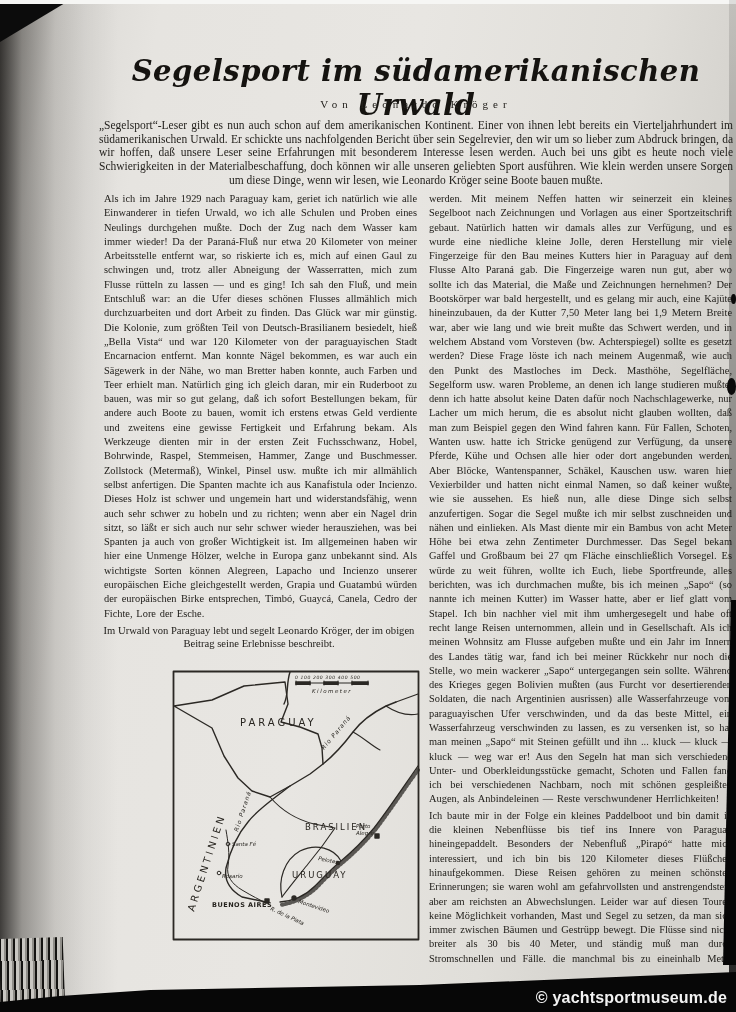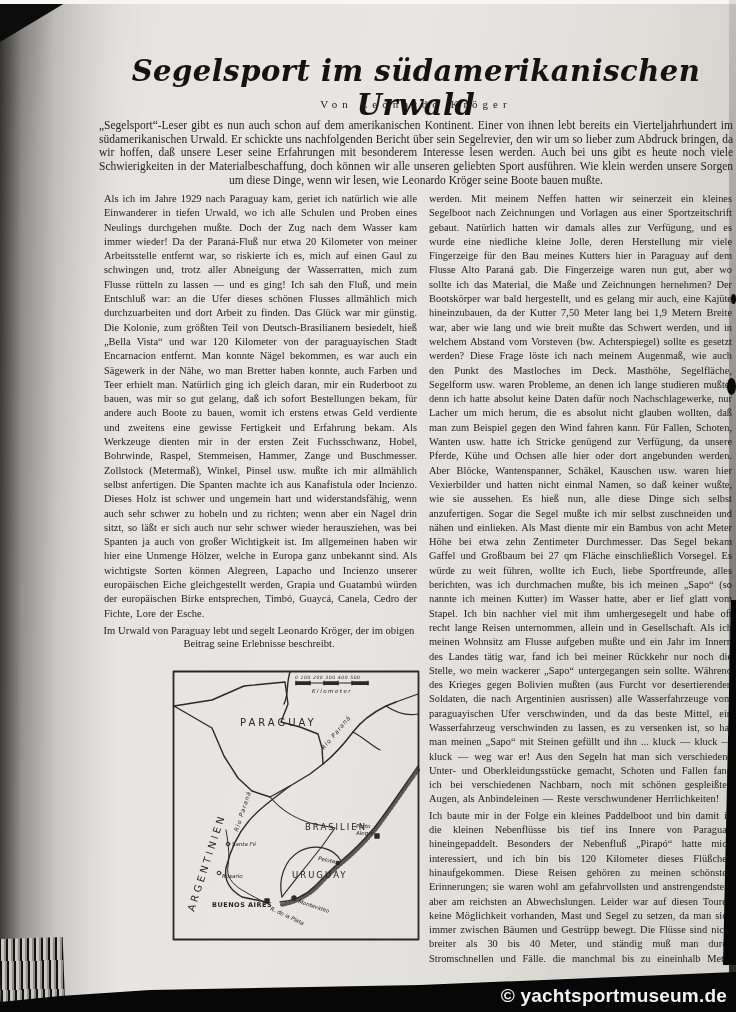--- a/index.html
+++ b/index.html
@@ -20,21 +20,21 @@
   #gutter{position:absolute;left:0;top:0;width:120px;height:1012px;z-index:4;pointer-events:none;
     background:linear-gradient(90deg,rgba(15,13,11,.78) 0px,rgba(40,37,33,.42) 22px,rgba(60,57,52,.18) 55px,rgba(0,0,0,.05) 85px,rgba(0,0,0,0) 118px);}
   
   #page-edges{position:absolute;left:0;top:938px;width:64px;height:74px;z-index:5;
     background:repeating-linear-gradient(90deg,#141311 0 2px,#c9c7c2 2px 5px,#8f8d88 5px 7px);
     transform:rotate(-2deg);}
   
   #bottom-bar{position:absolute;left:0;top:952px;width:736px;height:60px;background:#070707;z-index:7;
     clip-path:polygon(0 50px,60px 44px,150px 38px,420px 33px,736px 20px,736px 60px,0 60px);}
   #watermark{position:absolute;right:9px;bottom:5px;color:#f2f2f2;
-    font-family:"Liberation Sans",sans-serif;font-size:19px;font-weight:bold;letter-spacing:.2px;}
+    font-family:"Liberation Sans",sans-serif;font-size:16px;font-weight:bold;letter-spacing:.2px;}
   
   #right-strip{position:absolute;right:0;top:0;width:7px;height:1012px;z-index:6;
     background:linear-gradient(180deg,rgba(0,0,0,.10) 0,rgba(0,0,0,.25) 300px,rgba(0,0,0,.45) 650px,rgba(0,0,0,.8) 950px);}
   #right-wedge{position:absolute;right:0;top:600px;width:13px;height:365px;background:#060606;z-index:6;
     clip-path:polygon(62% 0,100% 0,100% 100%,0 100%);}
   .blob{position:absolute;background:#0a0a0a;border-radius:50%;z-index:6;}
   #blob1{right:0;top:378px;width:9px;height:17px;}
   #blob2{right:0;top:294px;width:5px;height:10px;}
 
   

